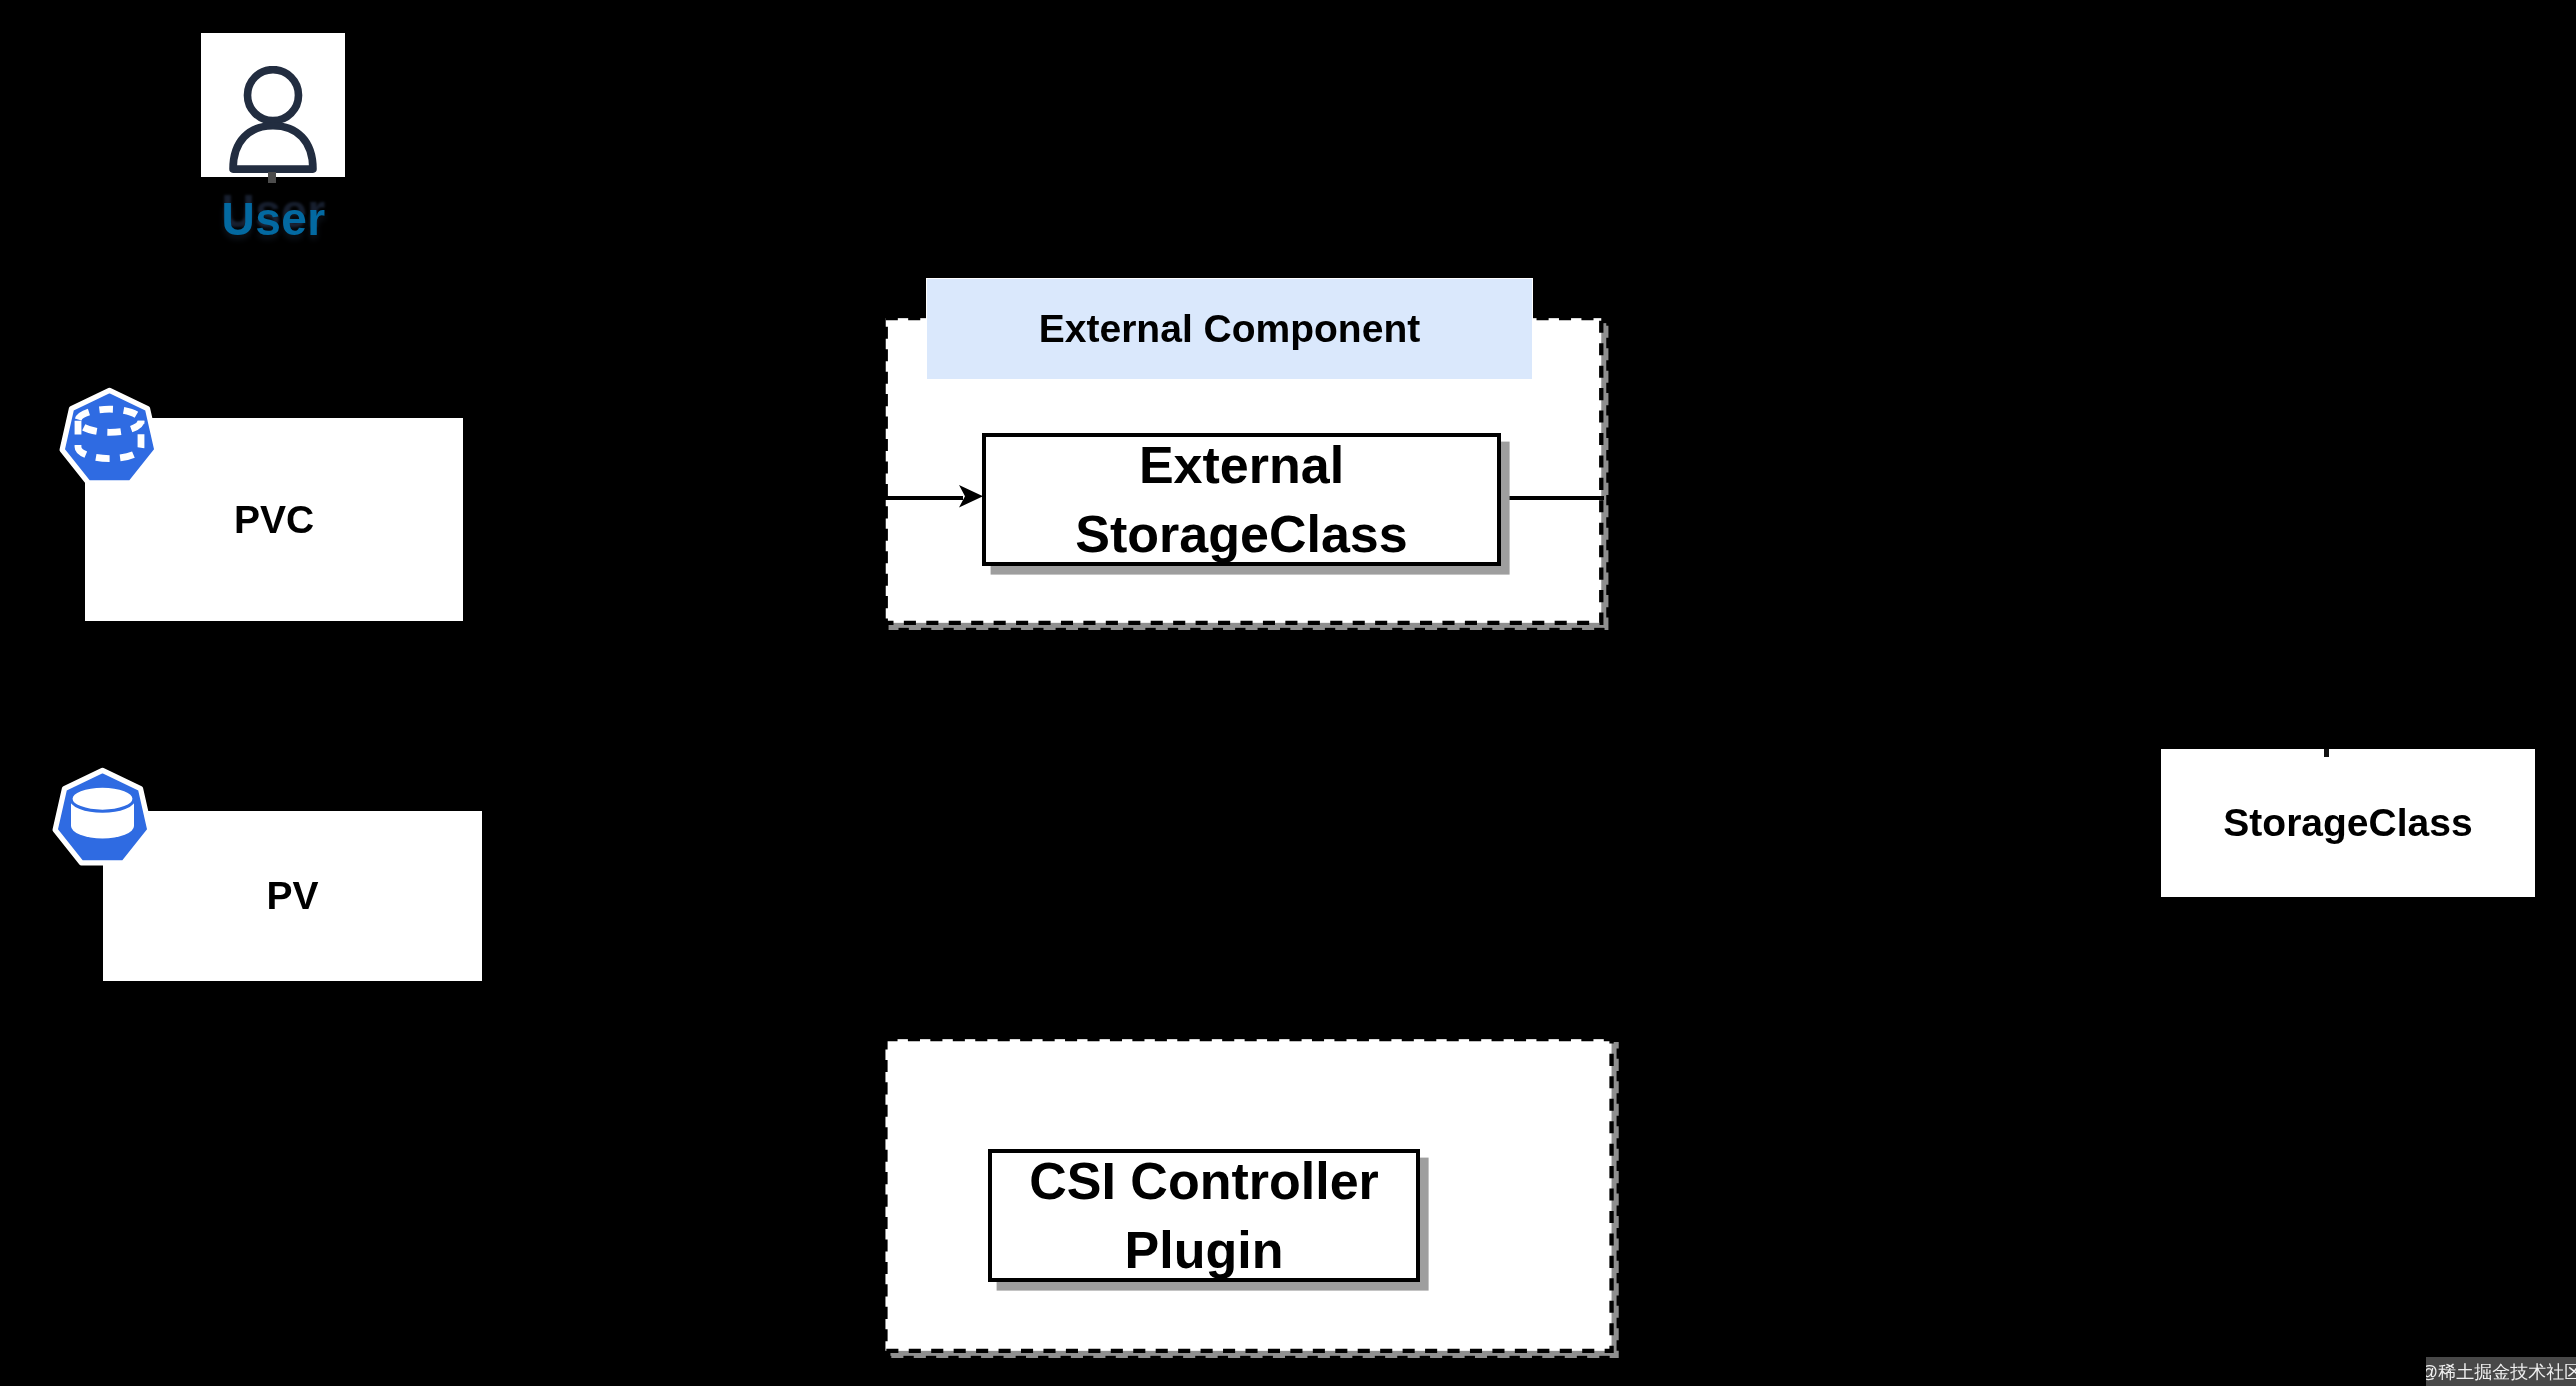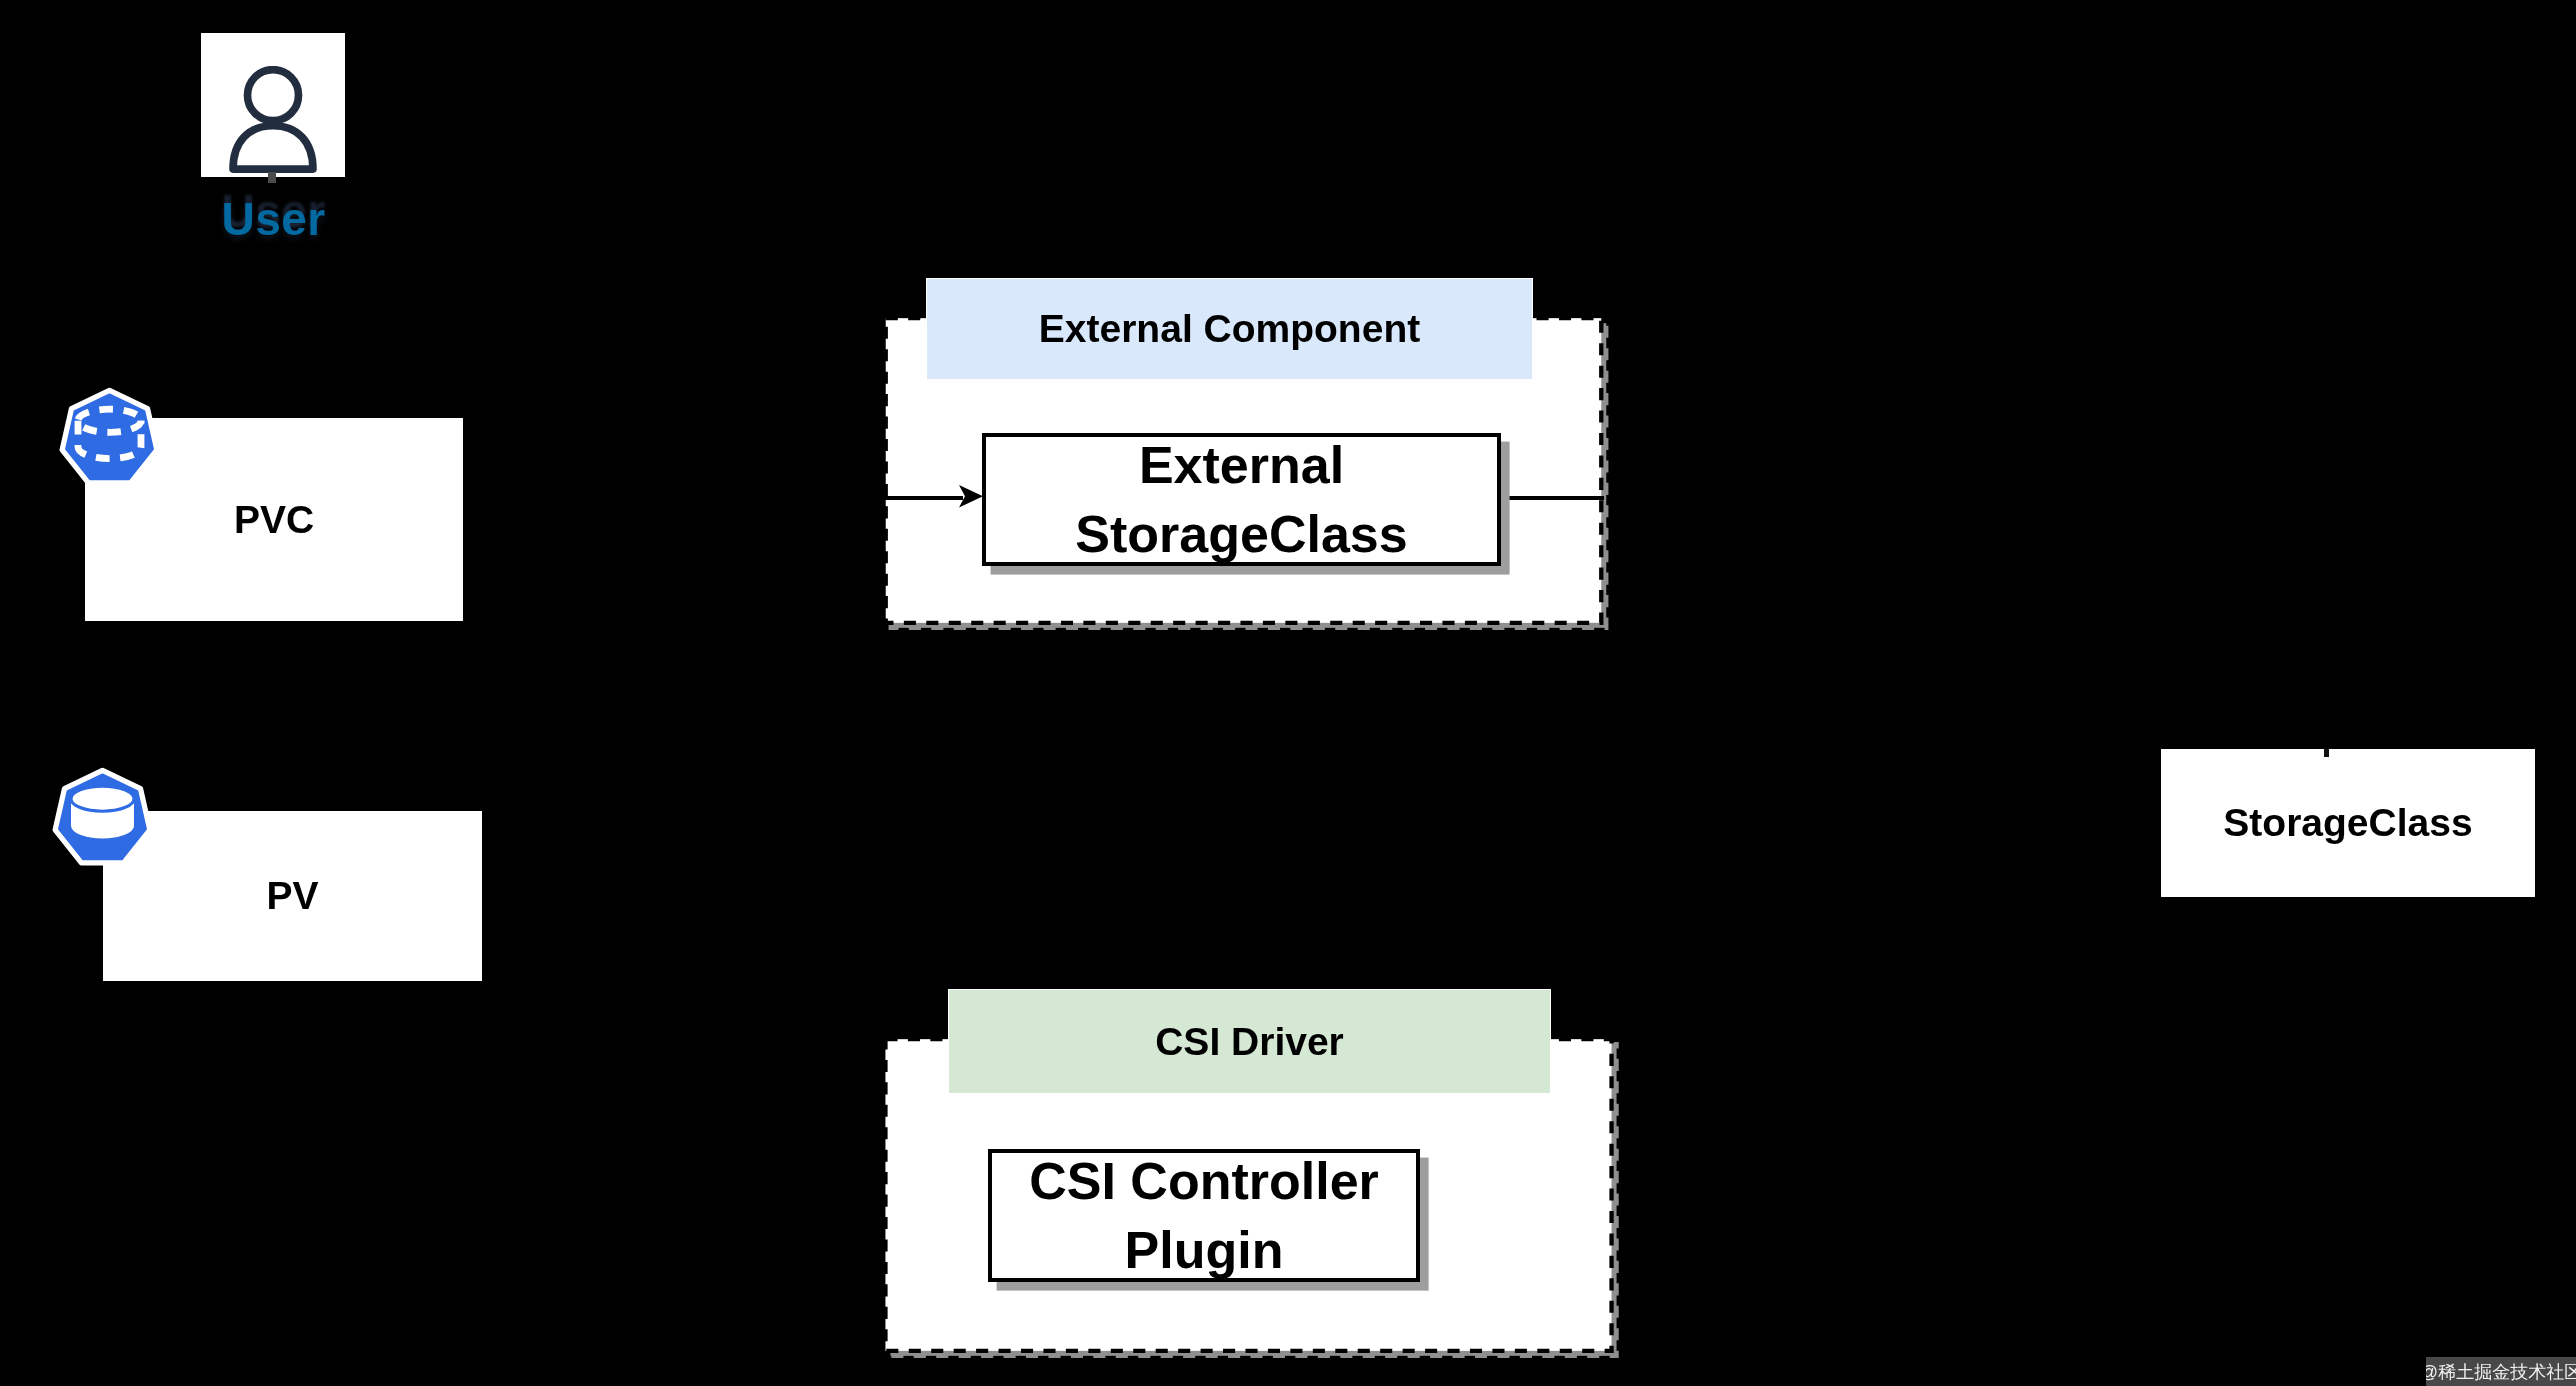--- a/index.html
+++ b/index.html
@@ -118,23 +118,20 @@
 
   <div class="white-box sc-box">
     <div class="sc-stub"></div>
     <span>StorageClass</span>
   </div>
 
   <div class="container csi-container">
     <svg class="frame" width="731" height="316" viewBox="0 0 846 366">
       <rect x="2.5" y="2.5" width="841" height="361" fill="#ffffff" stroke="#000000" stroke-width="5" stroke-dasharray="14 12"></rect>
     </svg>
-    <div class="header green">
-      <span>CSI Driver</span>
-    </div>
     <div class="inner-box plugin-box">
       <span>CSI Controller</span>
       <span>Plugin</span>
     </div>
   </div>
 
   <div class="abs watermark">
     <span>@稀土掘金技术社区</span>
   </div>
 

